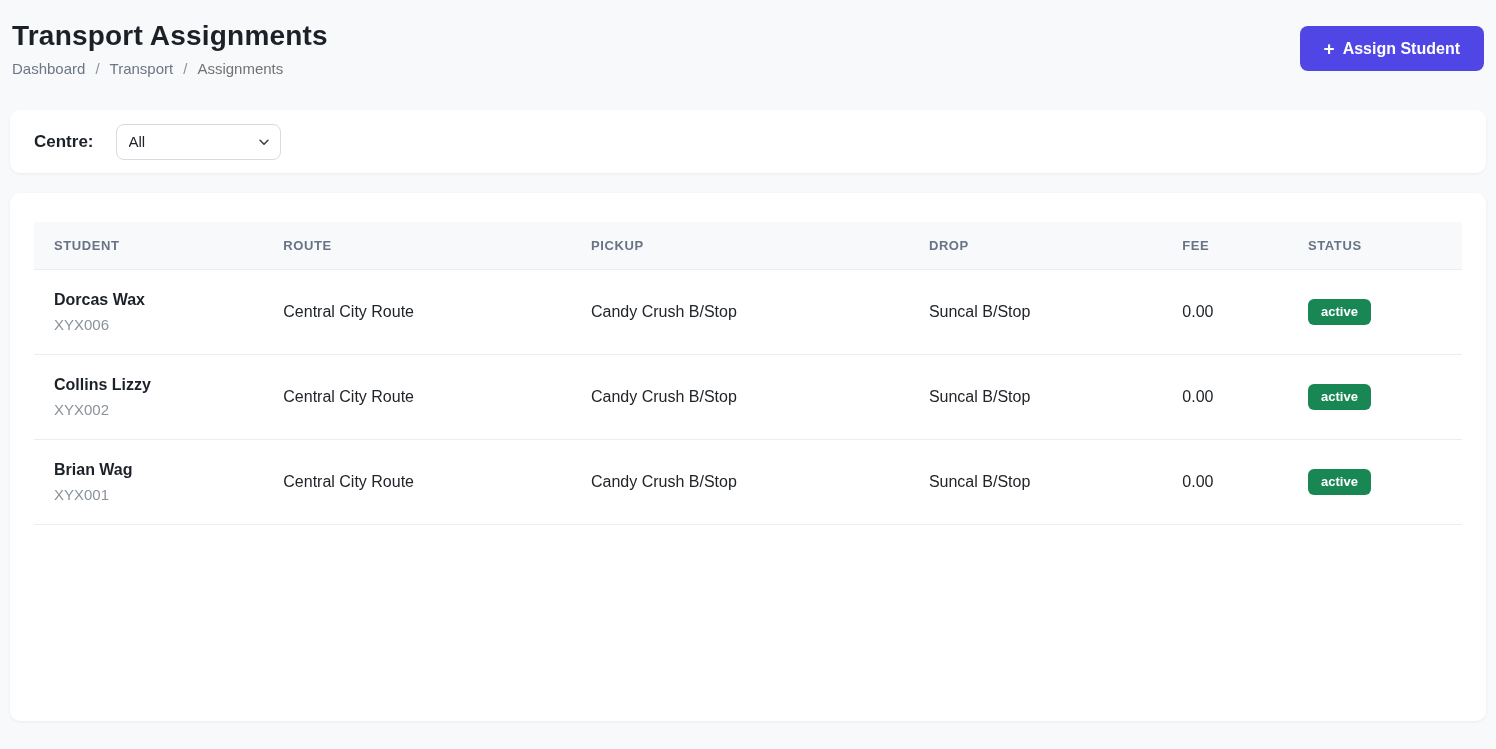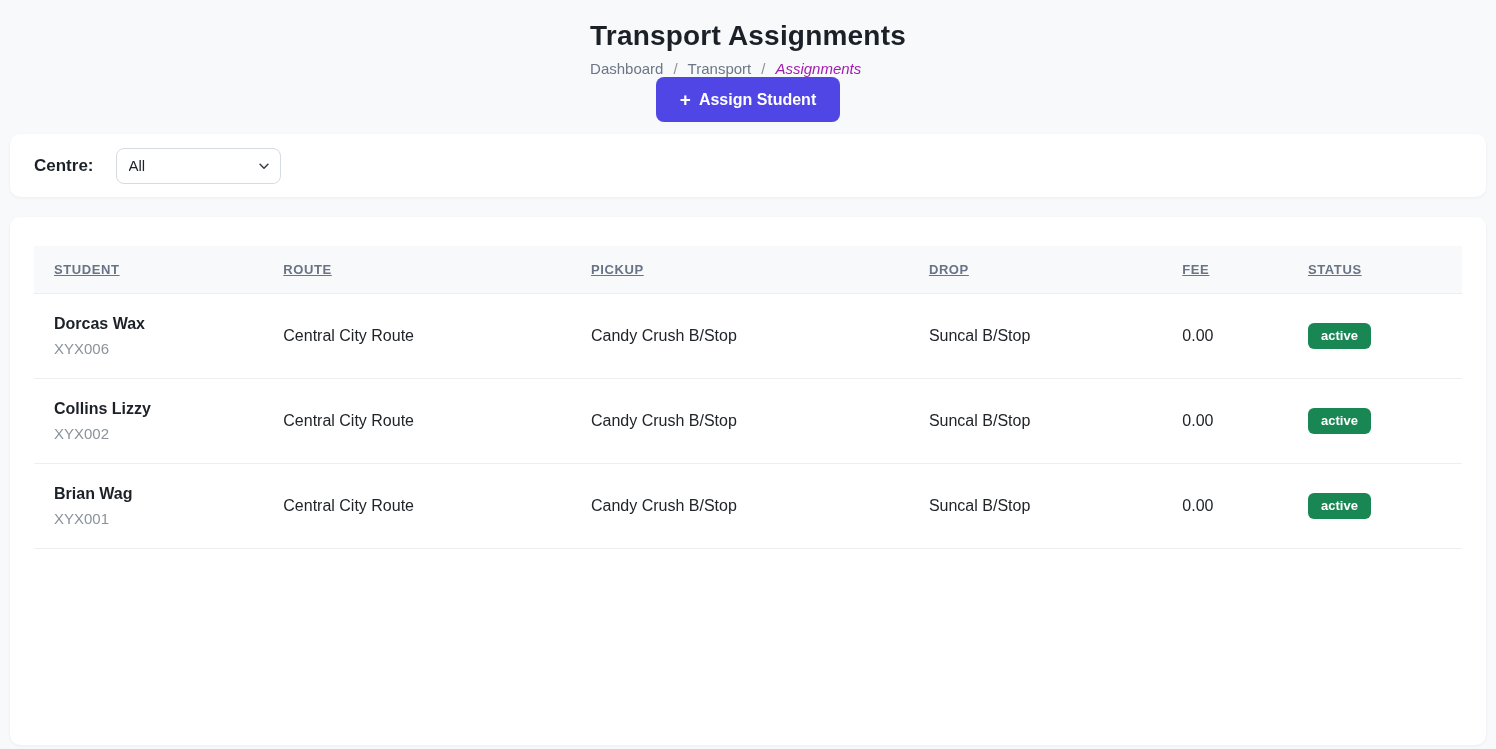--- a/index.html
+++ b/index.html
@@ -16,33 +16,33 @@
     background:var(--page-bg,#f8f9fb);
     font-family:"Liberation Sans","DejaVu Sans",sans-serif;
     color:var(--text,#212529);
     overflow:hidden;
   }
   .page{padding:20px 10px 0 10px;}
 
   
   .page-header{
     display:flex;justify-content:space-between;align-items:center;
-    padding:0 2px;margin-bottom:12px;flex-direction:column;
+    padding:0 2px;margin-bottom:33px;
   }
   .page-title{
     margin:0 0 8px 0;
     font-size:28px;font-weight:700;color:#1c2128;letter-spacing:.2px;
   }
   .breadcrumb{
     display:flex;align-items:center;gap:10px;
     font-size:15px;color:#6c7685;
   }
   .breadcrumb .crumb-link{color:#6c7685;cursor:pointer;}
   .breadcrumb .crumb-sep{color:#8a929b;}
-  .breadcrumb .crumb-current{color:#a21caf;font-weight:500;font-style:italic;}
+  .breadcrumb .crumb-current{color:#737373;font-weight:500;}
   .assign-btn{
     display:inline-flex;align-items:center;gap:8px;
     background:var(--accent,#4f46e5);color:#fff;border:none;
     border-radius:8px;padding:13px 24px;
     font-size:16px;font-weight:600;cursor:pointer;
     font-family:inherit;
   }
   .assign-btn .plus{font-size:19px;font-weight:600;line-height:1;}
 
   
@@ -75,21 +75,20 @@
   col.c-student{width:228px;} col.c-route{width:306px;}
   col.c-pickup{width:336px;} col.c-drop{width:252px;}
   col.c-fee{width:125px;} col.c-status{width:173px;}
   thead th{
     background:#f8f9fa;
     text-align:left;
     font-size:13px;font-weight:700;letter-spacing:.6px;
     color:#687385;text-transform:uppercase;
     padding:16px 20px;
     border-bottom:1px solid #eceef1;
-    text-decoration:underline;
   }
   tbody td{
     padding:16px 20px;height:85px;
     border-bottom:1px solid #eceef1;
     font-size:16px;color:#212529;vertical-align:middle;
   }
   .student-name{font-weight:700;color:#1c2128;font-size:16px;margin-bottom:7px;}
   .student-code{color:#8a929b;font-size:15px;}
   .status-badge{
     display:inline-block;

